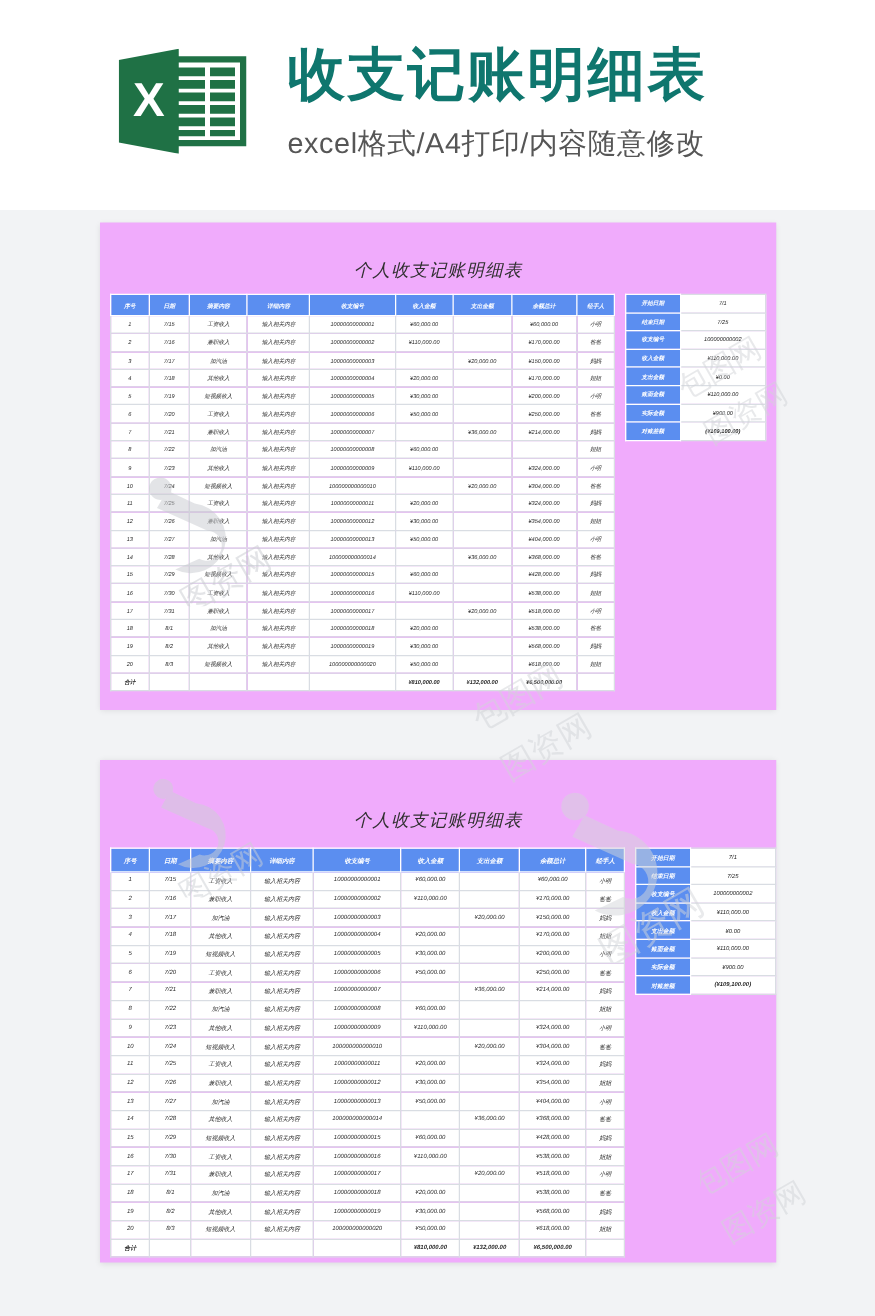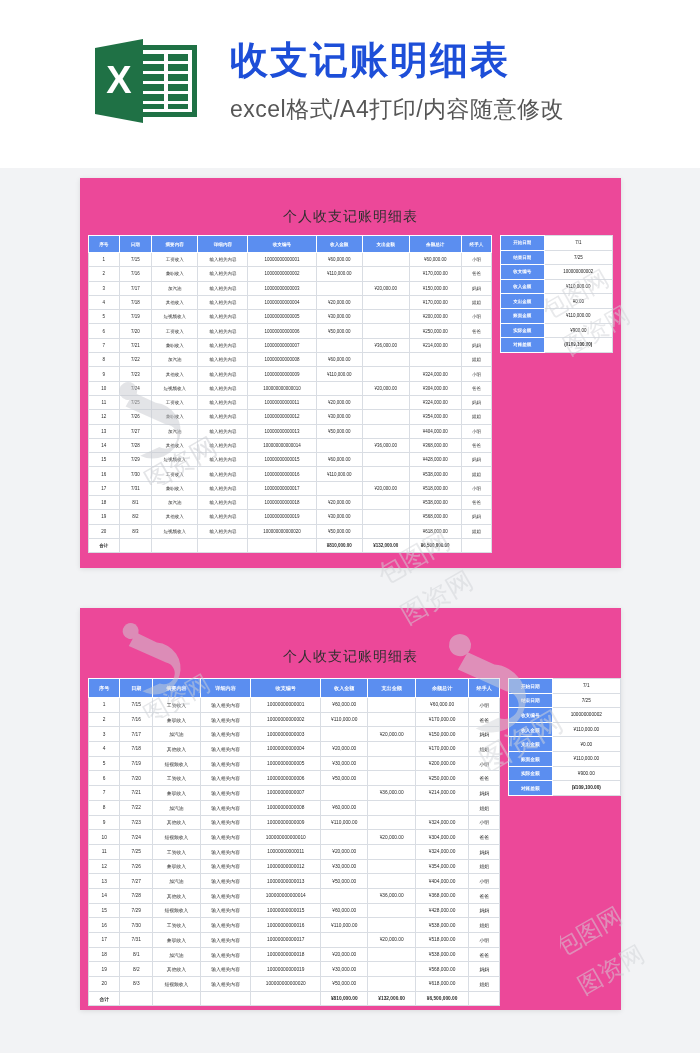--- a/index.html
+++ b/index.html
@@ -18,32 +18,33 @@
   }
   .logo-wrap{
     margin-left:95px;margin-top:-6px;
     width:105px;height:95px;position:relative;
   }
   .logo-doc{
     position:absolute;left:0;top:5px;width:104px;height:84px;
   }
   .banner-text{margin-left:30px;margin-top:-4px;}
   .banner-title{
-    font-size:38px;font-weight:bold;color:#1d4ed8;letter-spacing:2px;
+    font-size:46px;font-weight:bold;color:#0f766e;letter-spacing:2px;
     line-height:1.15;white-space:nowrap;font-family:Liberation Serif, serif;
   }
   .banner-sub{
     font-size:23px;color:#565656;margin-top:12px;letter-spacing:0.5px;
     white-space:nowrap;
   }
 
   
   .card{
-    position:absolute;background:#ec4899;
+    position:absolute;background:#f0abfc;
     box-shadow:0 1px 5px rgba(0,0,0,0.10);
+    font-style:italic;
   }
   #card-top{left:80px;top:178px;width:541px;height:390px;}
   #card-bottom{left:80px;top:608px;width:541px;height:402px;}
 
   .sheet{position:relative;width:100%;height:100%;}
   .sheet-title{
     position:absolute;width:100%;text-align:center;
     font-size:14px;color:#303030;letter-spacing:1px;
   }
   #card-top .sheet-title{top:30px;}

